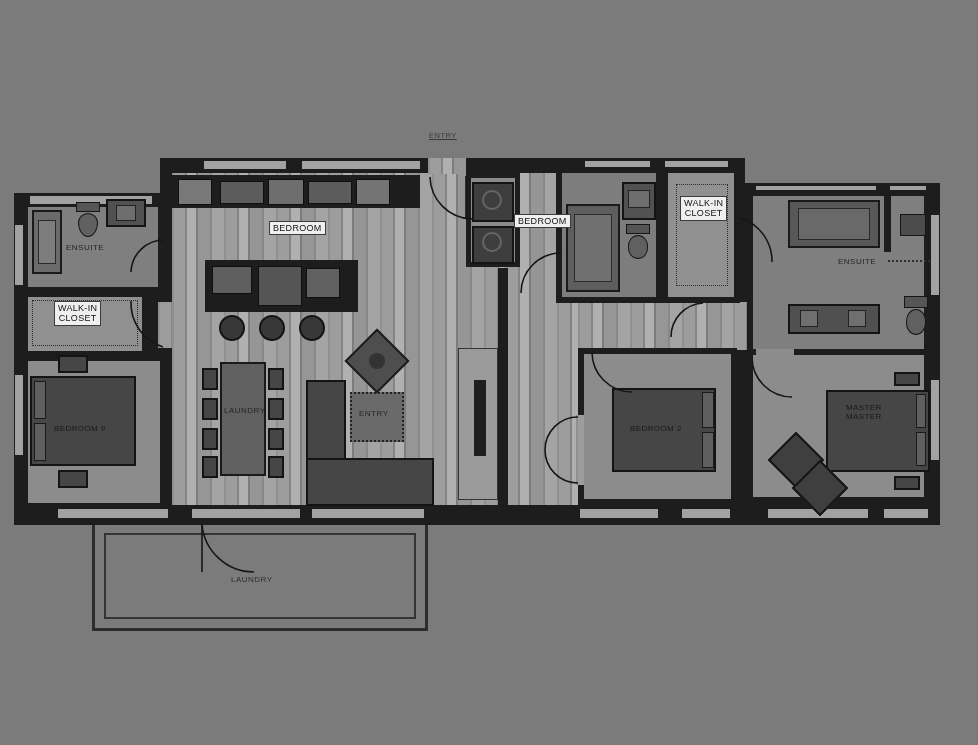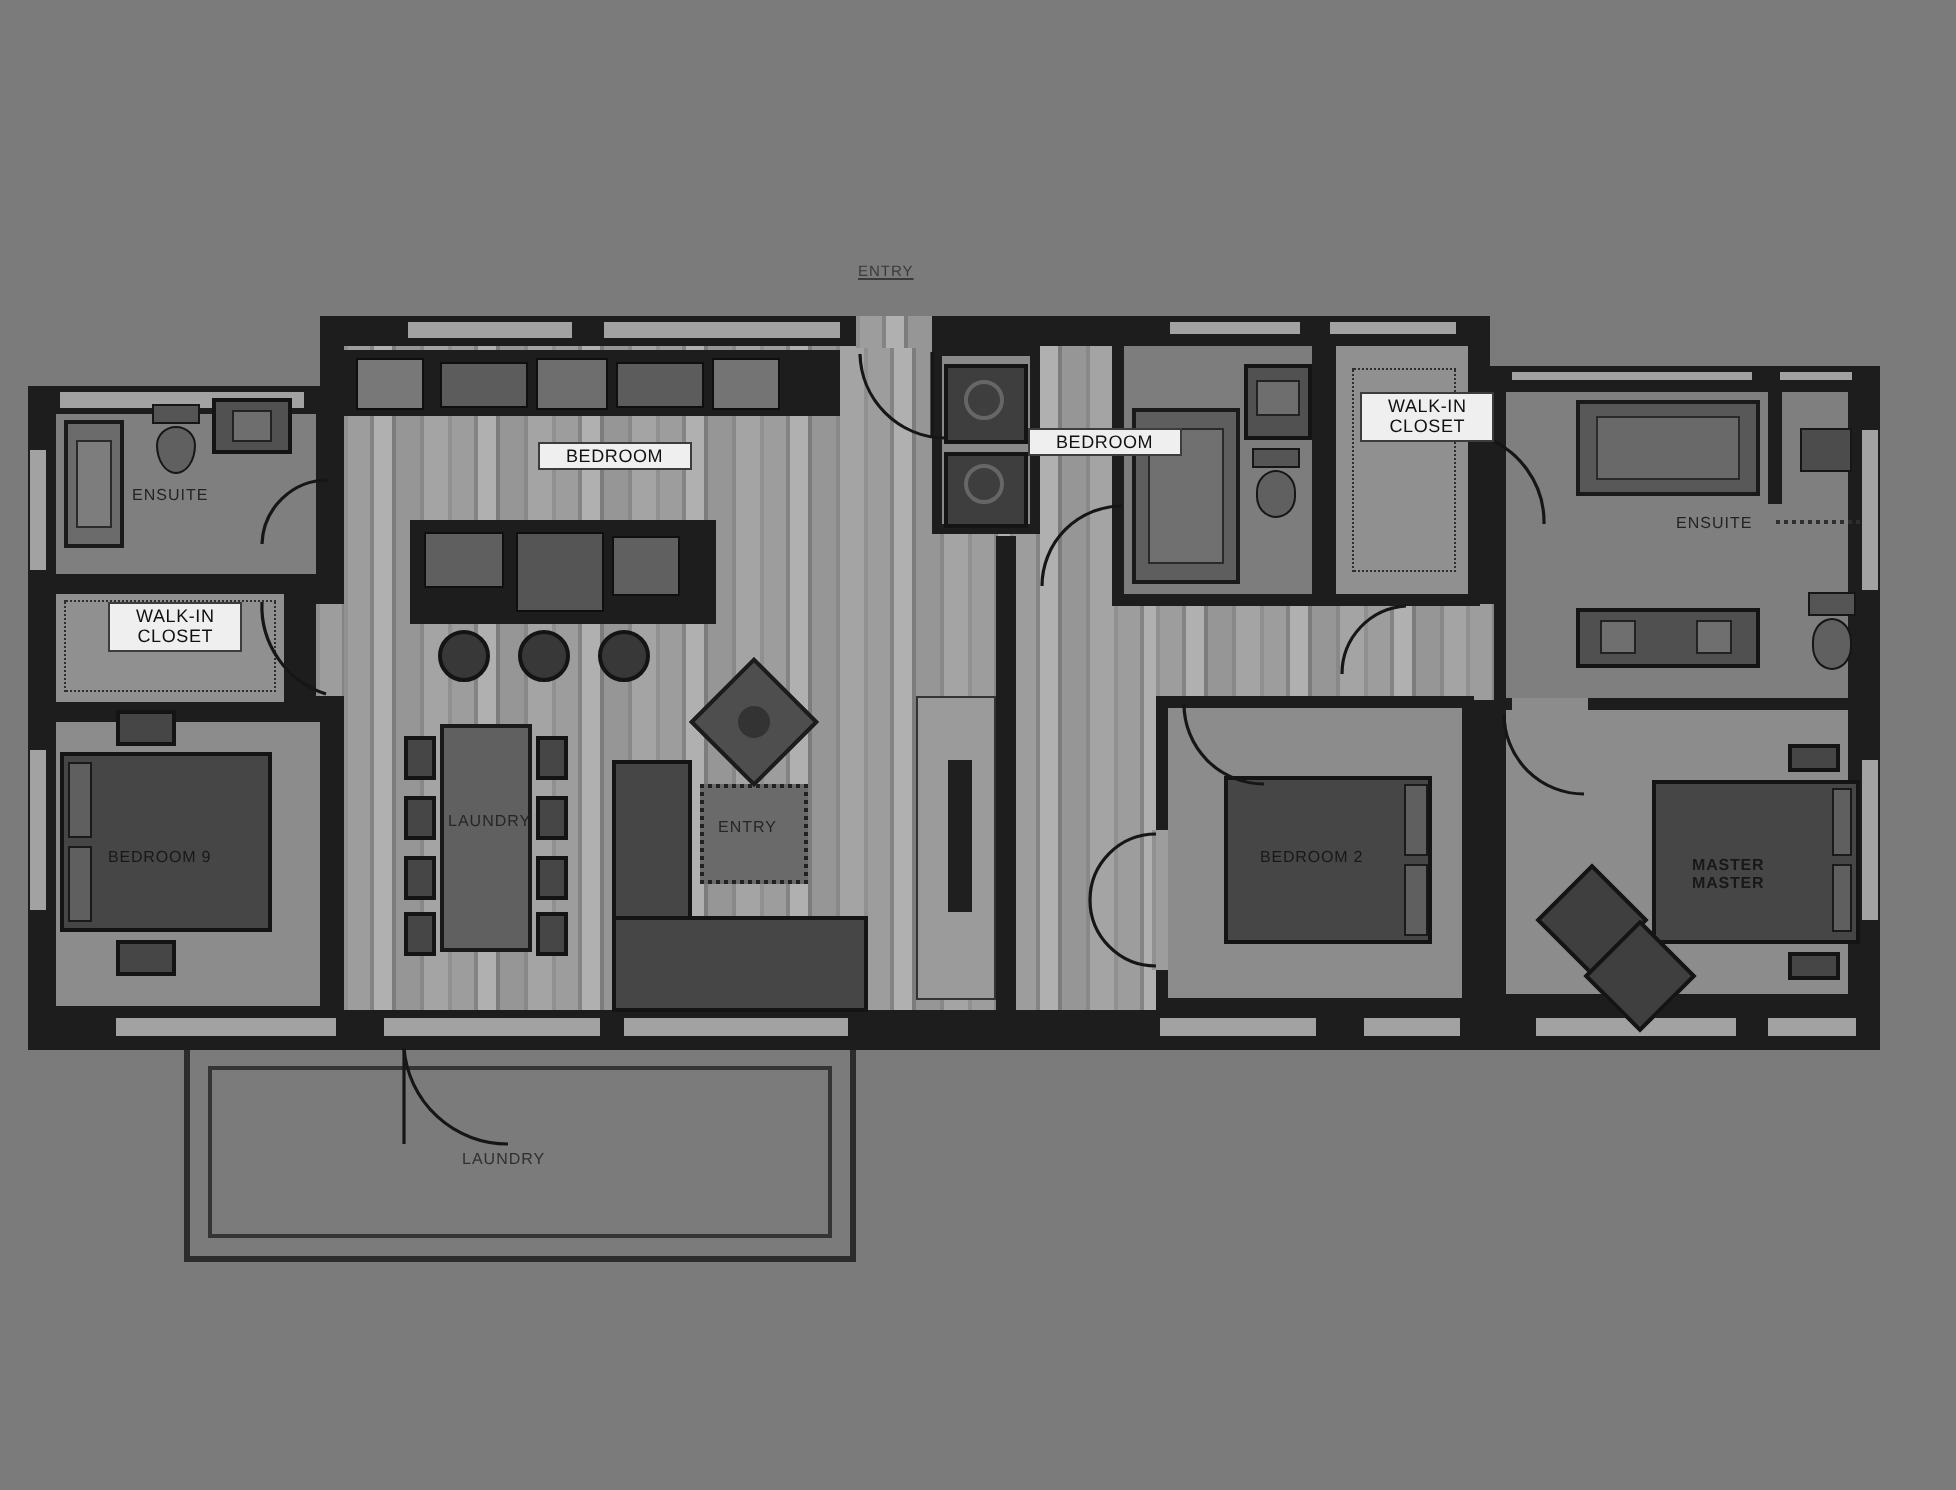--- a/index.html
+++ b/index.html
@@ -12,21 +12,21 @@
         #7c7c7c 24px 26px,#969696 26px 38px,#888888 38px 40px,#a4a4a4 40px 52px);}
   .carpet{position:absolute;background:#8c8c8c;}
   .tile{position:absolute;background:#7f7f7f;}
   .closetfloor{position:absolute;background:#909090;}
   .roombox{position:absolute;border:6px solid #1d1d1d;box-sizing:border-box;}
   .furn{position:absolute;background:#464646;border:2px solid #141414;box-sizing:border-box;}
   .furnlight{position:absolute;background:#6b6b6b;border:2px solid #1a1a1a;box-sizing:border-box;}
   .window{position:absolute;background:#a2a2a2;}
   .dotted{position:absolute;border:1px dotted #2e2e2e;box-sizing:border-box;}
   .labelbox{position:absolute;background:#efefef;border:1px solid #3c3c3c;color:#111;
-            font-size:9px;line-height:1.15;padding:1px 13px;text-align:center;
+            font-size:9px;line-height:1.15;padding:1px 3px;text-align:center;
             letter-spacing:.3px;white-space:nowrap;z-index:30;}
   .labelbox span{display:block;}
   .darklabel{position:absolute;color:#2a2a2a;font-size:8px;letter-spacing:.5px;
              white-space:nowrap;z-index:30;}
   .bedlabel{position:absolute;color:#181818;font-size:8px;letter-spacing:.4px;
             white-space:nowrap;z-index:30;}
   .bedlabel span{display:block;text-align:center;}
   .pillow{position:absolute;background:#5f5f5f;border:1px solid #1a1a1a;box-sizing:border-box;}
   .stool{position:absolute;width:26px;height:26px;border-radius:50%;background:#383838;
          border:2px solid #141414;box-sizing:border-box;}
@@ -205,20 +205,20 @@
   <div class="darklabel" style="left:66px;top:243px;color:#232323;"><span>ENSUITE</span></div>
   <div class="darklabel" style="left:838px;top:257px;color:#232323;"><span>ENSUITE</span></div>
   <div class="darklabel" style="left:224px;top:406px;color:#262626;"><span>LAUNDRY</span></div>
   <div class="darklabel" style="left:359px;top:409px;color:#262626;"><span>ENTRY</span></div>
   <div class="bedlabel" style="left:54px;top:424px;">
       <span>BEDROOM 9</span>
     </div>
   <div class="bedlabel" style="left:630px;top:424px;">
       <span>BEDROOM 2</span>
     </div>
-  <div class="bedlabel" style="left:846px;top:428px;font-weight:bold;">
+  <div class="bedlabel" style="left:846px;top:403px;">
     <span>MASTER</span>
     <span>MASTER</span>
   </div>
   <div class="darklabel" style="left:231px;top:575px;color:#2f2f2f;"><span>LAUNDRY</span></div>
   <div class="darklabel" style="left:429px;top:131px;color:#3a3a3a;font-size:7.5px;text-decoration:underline;"><span>ENTRY</span></div>
 
 </div>
 
 </body></html>

